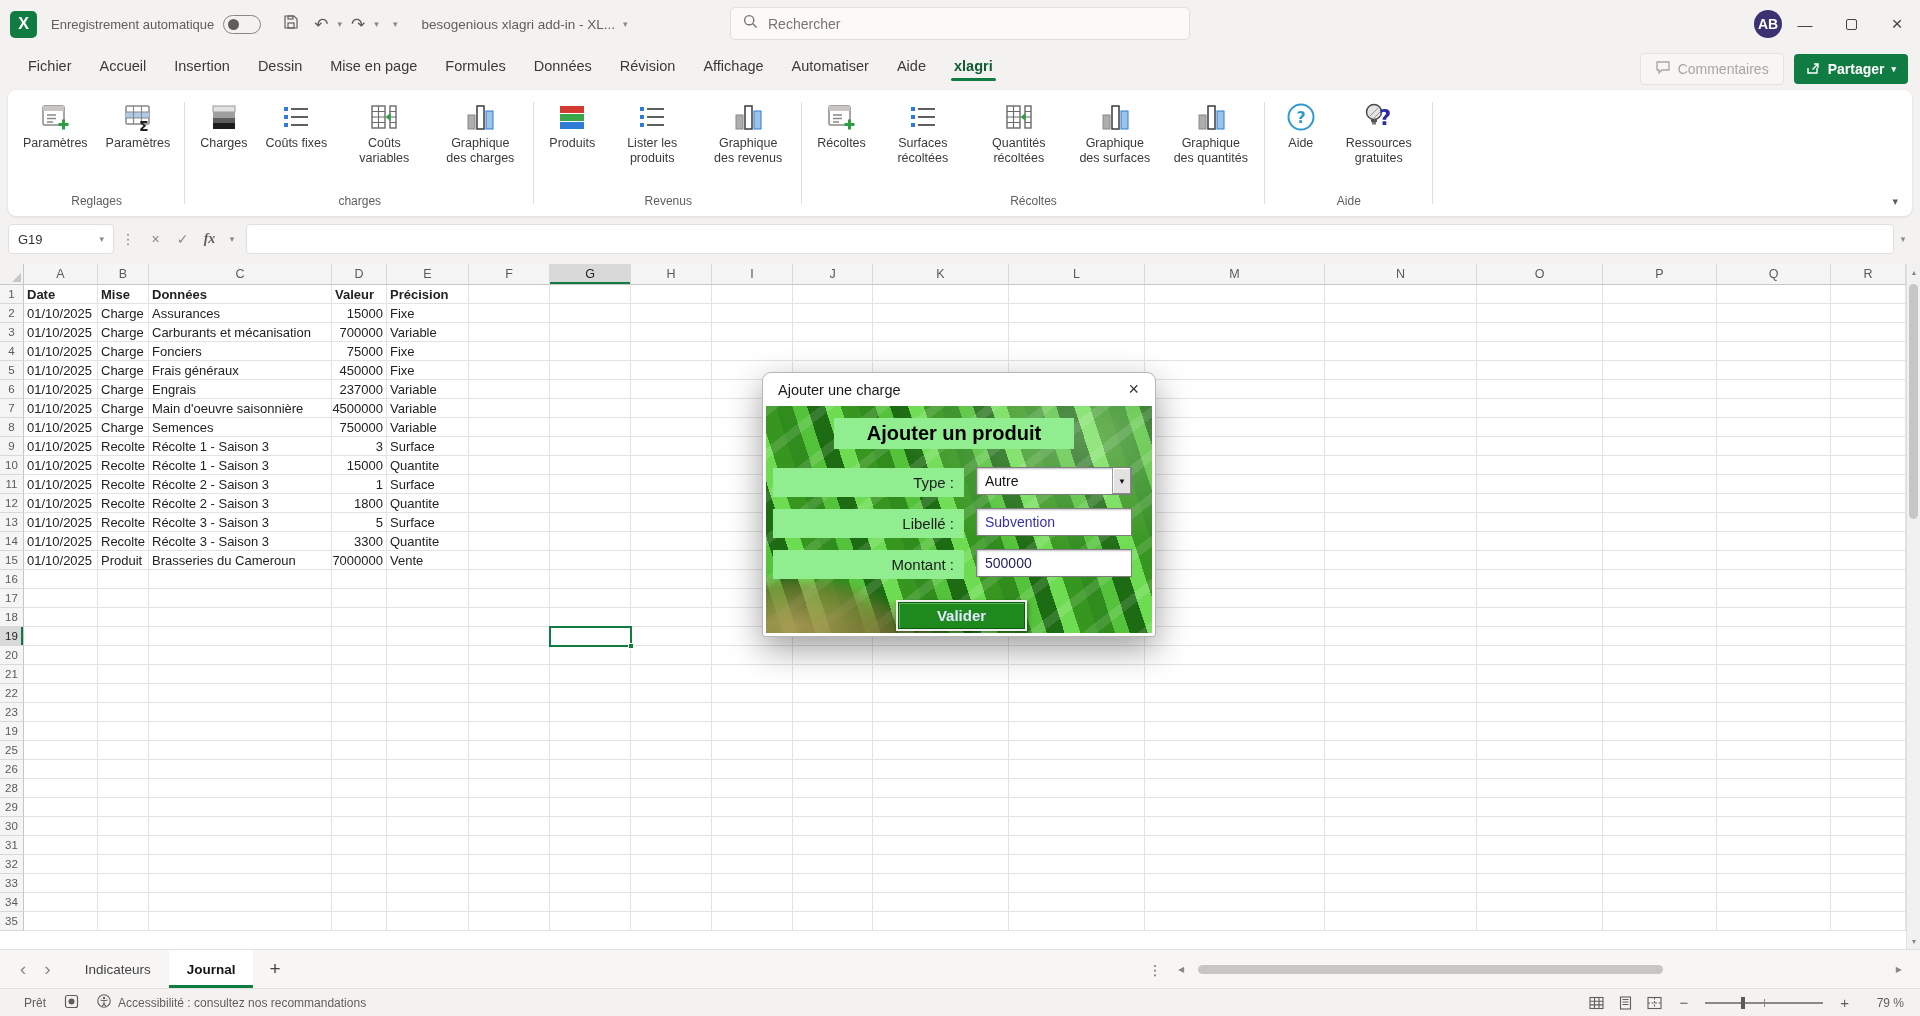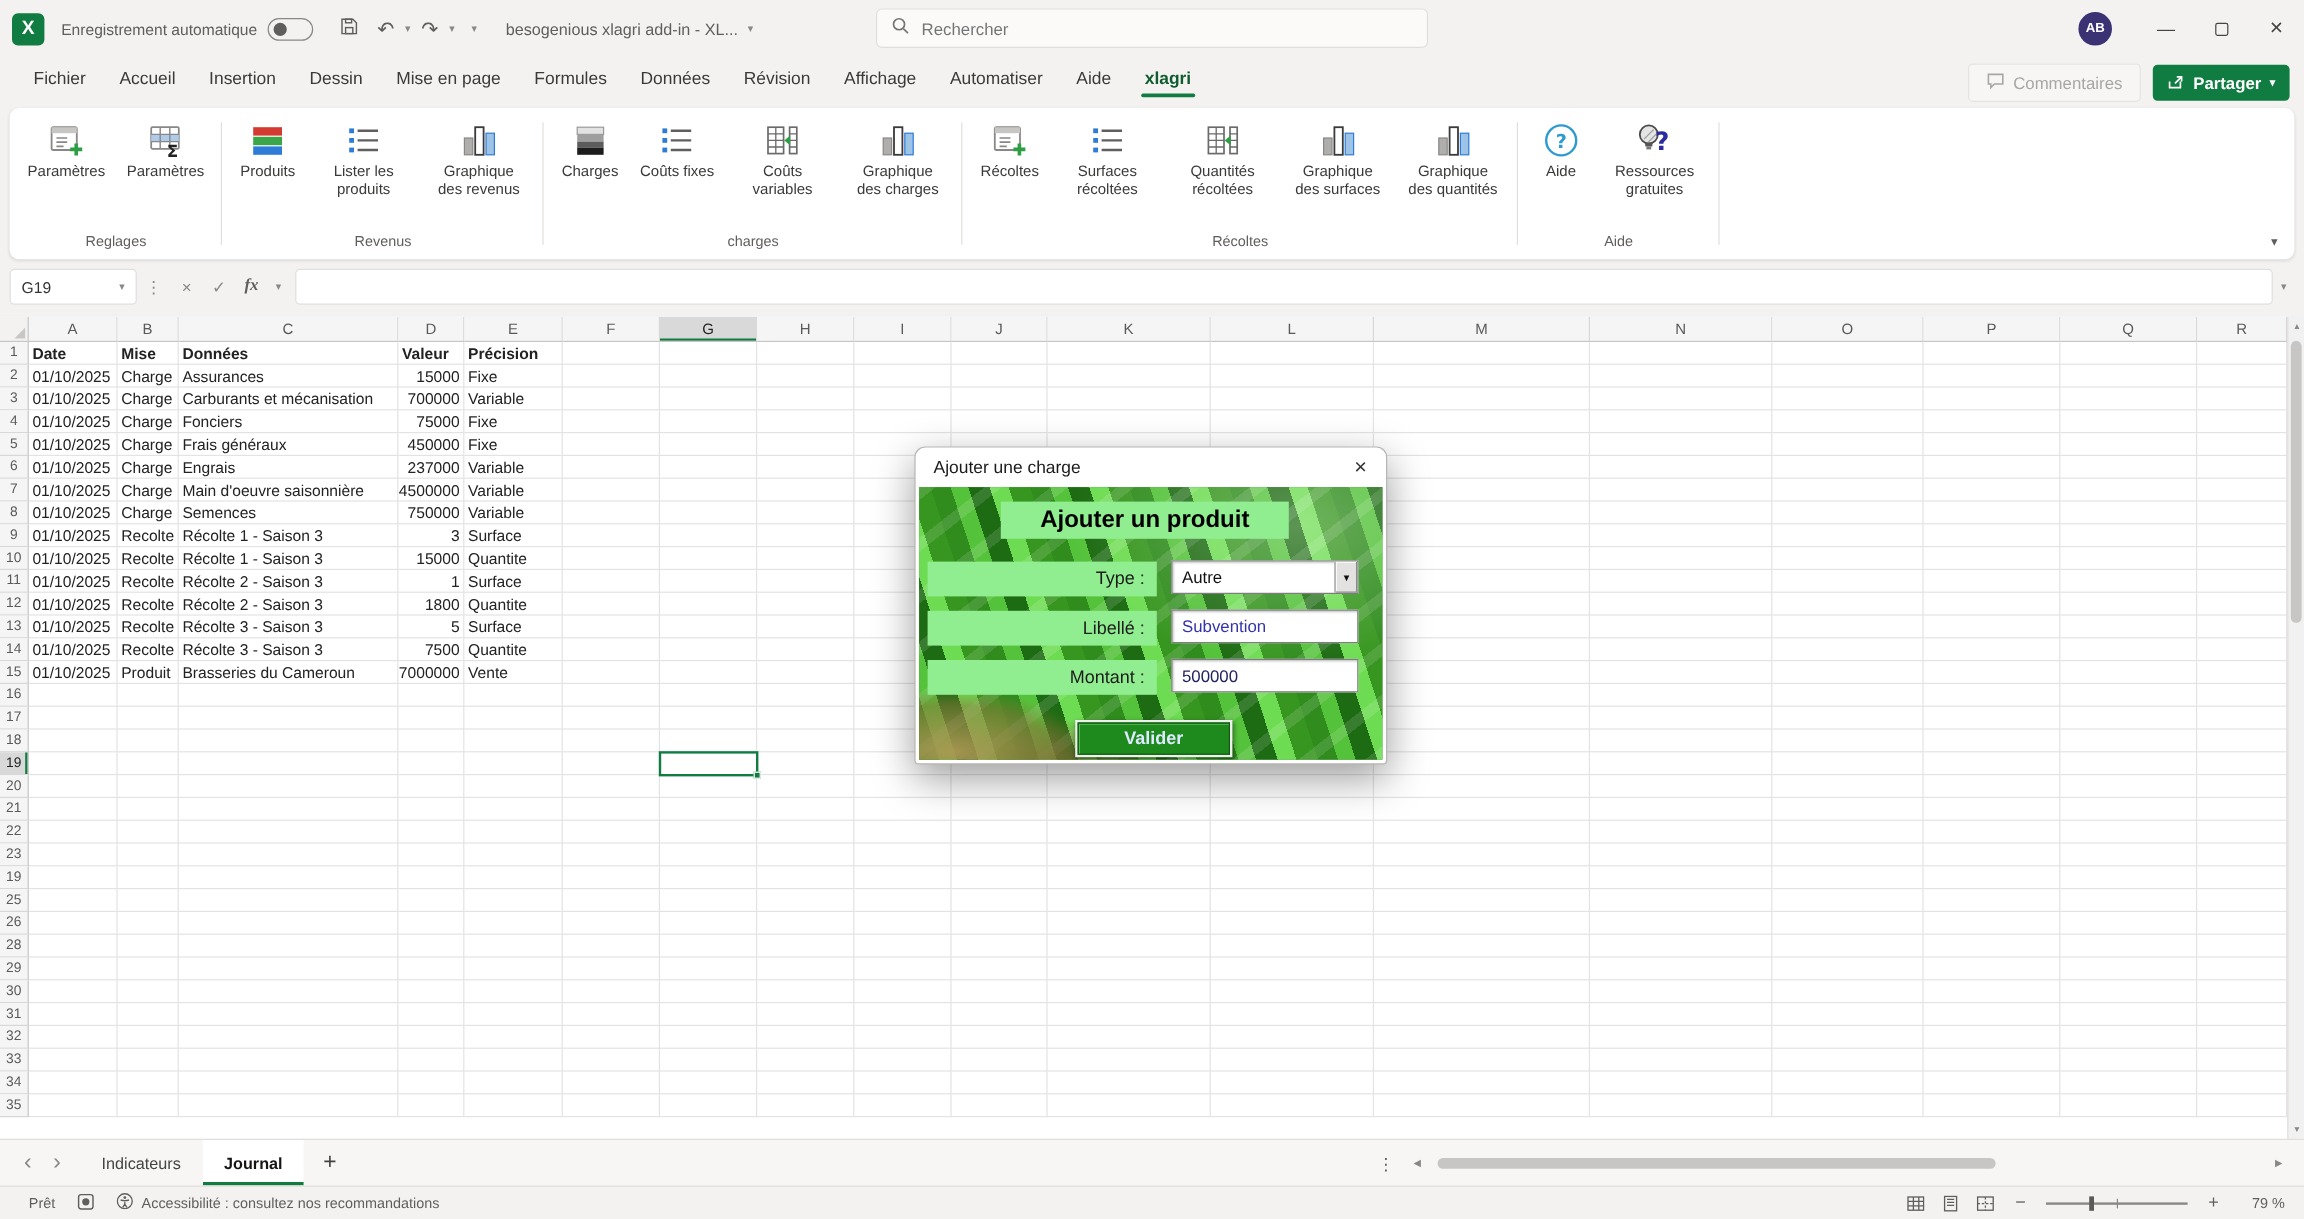--- a/index.html
+++ b/index.html
@@ -13,21 +13,21 @@
   .toggle { width:38px; height:19px; border:1px solid #8a8886; border-radius:10px; position:relative; background:#f4f2f1; }
   .toggle .knob { width:11px; height:11px; border-radius:50%; background:#605e5c; position:absolute; left:4px; top:3px; }
   .qat { display:flex; align-items:center; gap:4px; margin-left:16px; color:#605e5c; }
   .qat .g { font-size:17px; padding:0 5px; color:#605e5c; }
   .qat .chev { font-size:9px; color:#8a8886; }
   .doc-title { margin-left:24px; font-size:13.5px; color:#605e5c; display:flex; align-items:center; gap:8px; }
   .search { position:absolute; left:50%; top:7px; transform:translateX(-50%); width:460px; height:33px; background:#fbfaf9; border:1px solid #e1dfdd; border-radius:5px; display:flex; align-items:center; gap:10px; padding:0 12px; }
   .search svg { flex:0 0 auto; }
   .search input { border:none; background:transparent; outline:none; width:100%; font-size:14px; color:#444; font-family:"Liberation Sans",sans-serif; }
   .tb-right { position:absolute; right:0; top:0; height:48px; display:flex; align-items:center; }
-  .avatar { width:28px; height:28px; border-radius:50%; background:#3b3273; color:#fff; font-size:11px; font-weight:bold; display:flex; align-items:center; justify-content:center; margin-right:22px; }
+  .avatar { width:28px; height:28px; border-radius:50%; background:#3b3273; color:#fff; font-size:14px; font-weight:bold; display:flex; align-items:center; justify-content:center; }
   .winbtn { width:46px; height:48px; display:flex; align-items:center; justify-content:center; color:#444; font-size:15px; }
   .winbtn .sq { width:11px; height:11px; border:1px solid #444; border-radius:2px; }
 
   
   .menurow { position:absolute; top:48px; left:0; right:0; height:42px; }
   .tabs { display:flex; padding-left:14px; }
   .tab { padding:10px 14px 12px; font-size:14.5px; color:#3b3a39; position:relative; cursor:default; white-space:nowrap; }
   .tab.active { font-weight:bold; color:#0e5c2f; }
   .tab.active::after { content:""; position:absolute; left:11px; right:11px; bottom:5px; height:3px; border-radius:2px; background:#107C41; }
   .menu-actions { position:absolute; right:12px; top:5px; display:flex; gap:10px; align-items:center; }
@@ -236,50 +236,20 @@
               </svg></span>
             <span class="lbl">Paramètres</span>
           </div>
         </div>
         <div class="rlabel">Reglages</div>
       </div>
       <div class="rgroup">
         <div class="rbuttons">
           <div class="rbtn">
             <span class="ricon"><svg viewBox="0 0 32 32">
-                <rect x="4" y="5" width="24" height="7" fill="#d23a32"></rect>
-                <rect x="4" y="13" width="24" height="7" fill="#3aa648"></rect>
-                <rect x="4" y="21" width="24" height="7" fill="#2e7cd6"></rect>
-              </svg></span>
-            <span class="lbl">Produits</span>
-          </div>
-          <div class="rbtn">
-            <span class="ricon"><svg viewBox="0 0 32 32">
-                <rect x="4" y="6" width="4" height="4" fill="#2e7cd6"></rect>
-                <rect x="4" y="14" width="4" height="4" fill="#2e7cd6"></rect>
-                <rect x="4" y="22" width="4" height="4" fill="#2e7cd6"></rect>
-                <path d="M11 8h17M11 16h17M11 24h17" stroke="#5f5f5f" stroke-width="2"></path>
-              </svg></span>
-            <span class="lbl">Lister les produits</span>
-          </div>
-          <div class="rbtn">
-            <span class="ricon"><svg viewBox="0 0 32 32">
-                <rect x="4" y="14" width="7" height="14" fill="#b0aeac" stroke="#8a8886" stroke-width="1"></rect>
-                <rect x="13" y="5" width="7" height="23" fill="#fff" stroke="#3b3a39" stroke-width="1.5"></rect>
-                <rect x="22" y="10" width="7" height="18" fill="#9dc3e6" stroke="#2e7cd6" stroke-width="1"></rect>
-              </svg></span>
-            <span class="lbl">Graphique des revenus</span>
-          </div>
-        </div>
-        <div class="rlabel">Revenus</div>
-      </div>
-      <div class="rgroup">
-        <div class="rbuttons">
-          <div class="rbtn">
-            <span class="ricon"><svg viewBox="0 0 32 32">
                 <rect x="5" y="5" width="22" height="6" fill="#e2e2e2" stroke="#9a9a9a" stroke-width="1"></rect>
                 <rect x="5" y="11" width="22" height="6" fill="#9f9f9f"></rect>
                 <rect x="5" y="17" width="22" height="5" fill="#5c5c5c"></rect>
                 <rect x="5" y="22" width="22" height="6" fill="#1c1c1c"></rect>
               </svg></span>
             <span class="lbl">Charges</span>
           </div>
           <div class="rbtn">
             <span class="ricon"><svg viewBox="0 0 32 32">
                 <rect x="4" y="6" width="4" height="4" fill="#2e7cd6"></rect>
@@ -302,20 +272,50 @@
           <div class="rbtn">
             <span class="ricon"><svg viewBox="0 0 32 32">
                 <rect x="4" y="14" width="7" height="14" fill="#b0aeac" stroke="#8a8886" stroke-width="1"></rect>
                 <rect x="13" y="5" width="7" height="23" fill="#fff" stroke="#3b3a39" stroke-width="1.5"></rect>
                 <rect x="22" y="10" width="7" height="18" fill="#9dc3e6" stroke="#2e7cd6" stroke-width="1"></rect>
               </svg></span>
             <span class="lbl">Graphique des charges</span>
           </div>
         </div>
         <div class="rlabel">charges</div>
+      </div>
+      <div class="rgroup">
+        <div class="rbuttons">
+          <div class="rbtn">
+            <span class="ricon"><svg viewBox="0 0 32 32">
+                <rect x="4" y="5" width="24" height="7" fill="#d23a32"></rect>
+                <rect x="4" y="13" width="24" height="7" fill="#3aa648"></rect>
+                <rect x="4" y="21" width="24" height="7" fill="#2e7cd6"></rect>
+              </svg></span>
+            <span class="lbl">Produits</span>
+          </div>
+          <div class="rbtn">
+            <span class="ricon"><svg viewBox="0 0 32 32">
+                <rect x="4" y="6" width="4" height="4" fill="#2e7cd6"></rect>
+                <rect x="4" y="14" width="4" height="4" fill="#2e7cd6"></rect>
+                <rect x="4" y="22" width="4" height="4" fill="#2e7cd6"></rect>
+                <path d="M11 8h17M11 16h17M11 24h17" stroke="#5f5f5f" stroke-width="2"></path>
+              </svg></span>
+            <span class="lbl">Lister les produits</span>
+          </div>
+          <div class="rbtn">
+            <span class="ricon"><svg viewBox="0 0 32 32">
+                <rect x="4" y="14" width="7" height="14" fill="#b0aeac" stroke="#8a8886" stroke-width="1"></rect>
+                <rect x="13" y="5" width="7" height="23" fill="#fff" stroke="#3b3a39" stroke-width="1.5"></rect>
+                <rect x="22" y="10" width="7" height="18" fill="#9dc3e6" stroke="#2e7cd6" stroke-width="1"></rect>
+              </svg></span>
+            <span class="lbl">Graphique des revenus</span>
+          </div>
+        </div>
+        <div class="rlabel">Revenus</div>
       </div>
       <div class="rgroup">
         <div class="rbuttons">
           <div class="rbtn">
             <span class="ricon"><svg viewBox="0 0 32 32">
                 <rect x="4" y="5" width="21" height="19" rx="1.5" fill="#fff" stroke="#8a8886" stroke-width="1.5"></rect>
                 <rect x="4" y="5" width="21" height="5" fill="#c8c6c4"></rect>
                 <path d="M8 14h9M8 17.5h9M8 21h6" stroke="#8a8886" stroke-width="1.4"></path>
                 <path d="M24.5 18.5v10M19.5 23.5h10" stroke="#2e9e44" stroke-width="3"></path>
               </svg></span>
@@ -694,21 +694,21 @@
       <div class="gc" style="width: 126px;"></div>
       <div class="gc" style="width: 114px;"></div>
       <div class="gc" style="width: 114px;"></div>
       <div class="gc" style="width: 75px;"></div>
     </div>
     <div class="grow">
       <div class="rn">14</div>
       <div class="gc" style="width: 74px;">01/10/2025</div>
       <div class="gc" style="width: 51px;">Recolte</div>
       <div class="gc" style="width: 183px;">Récolte 3 - Saison 3</div>
-      <div class="gc num" style="width: 55px;">7500</div>
+      <div class="gc num" style="width: 55px;">3300</div>
       <div class="gc" style="width: 82px;">Quantite</div>
       <div class="gc" style="width: 81px;"></div>
       <div class="gc" style="width: 81px;"></div>
       <div class="gc" style="width: 81px;"></div>
       <div class="gc" style="width: 81px;"></div>
       <div class="gc" style="width: 80px;"></div>
       <div class="gc" style="width: 136px;"></div>
       <div class="gc" style="width: 136px;"></div>
       <div class="gc" style="width: 180px;"></div>
       <div class="gc" style="width: 152px;"></div>

